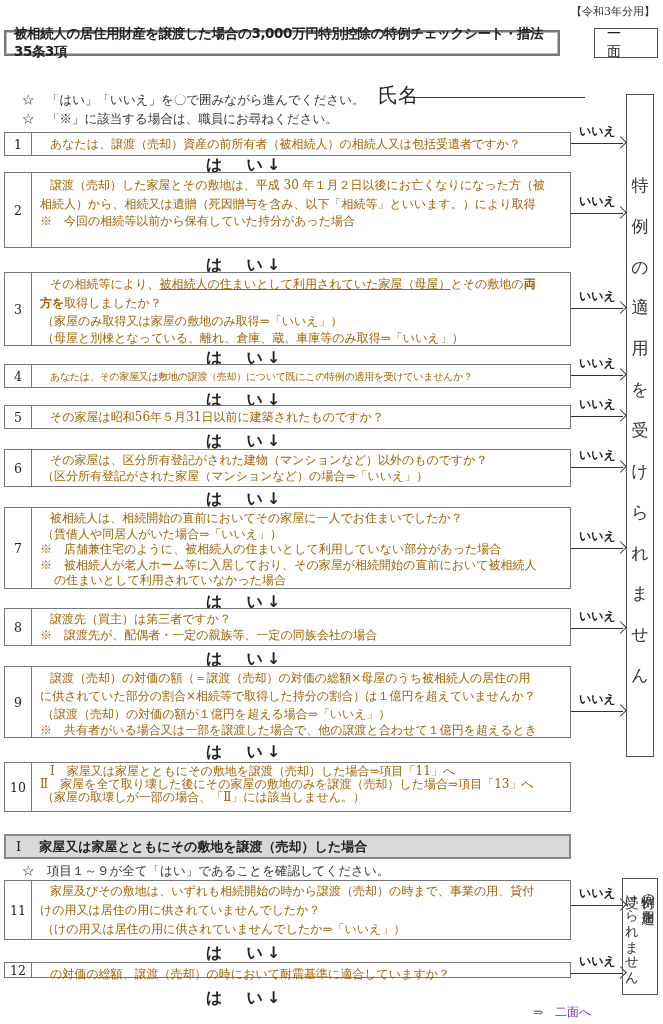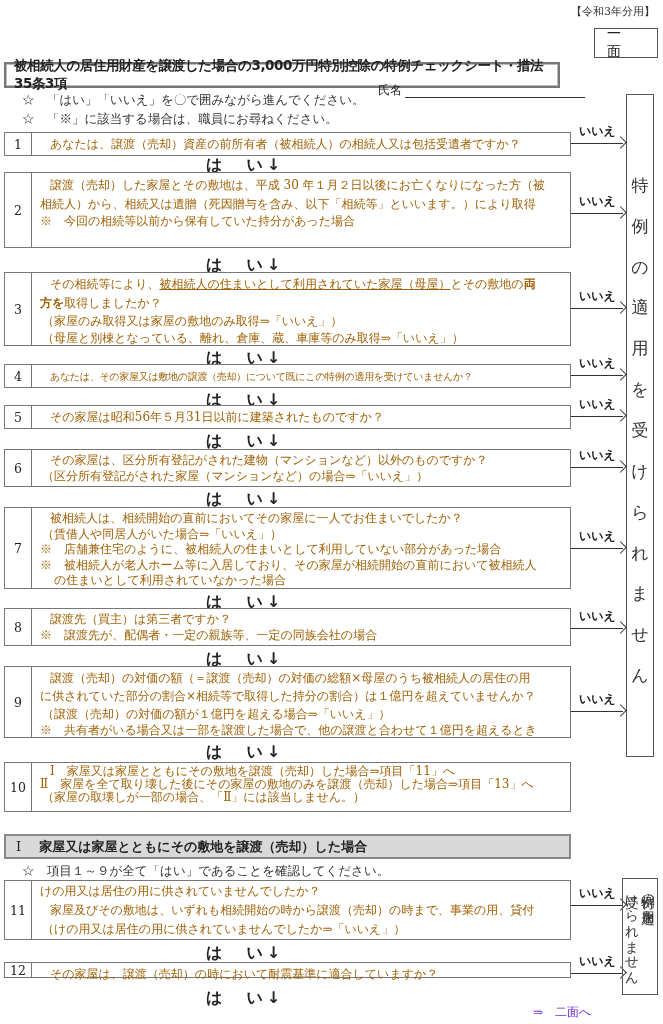--- a/index.html
+++ b/index.html
@@ -2,24 +2,24 @@
 <html><head>
 <meta charset="utf-8">
 <style>
   html, body { margin:0; padding:0; background:#ffffff; }
   body { width:663px; height:1024px; position:relative; overflow:hidden;
          font-family:"DejaVu Serif","Liberation Serif",serif; color:#222; }
   .abs { position:absolute; }
   .year { top:4px; right:8px; font-size:11px; color:#333; }
   .title-box { left:4px; top:30px; width:556px; height:26px; border:2px solid #777;
                box-shadow: inset 0 0 0 1px #bbb; display:flex; align-items:center; padding-left:8px;
-               font-family:"DejaVu Sans","Liberation Sans",sans-serif; font-weight:bold; font-size:13.5px; letter-spacing:-0.4px; box-sizing:border-box;margin-top:32px; }
+               font-family:"DejaVu Sans","Liberation Sans",sans-serif; font-weight:bold; font-size:13.5px; letter-spacing:-0.4px; box-sizing:border-box; }
   .side-box { left:594px; top:28px; width:64px; height:30px; border:1px solid #555; box-sizing:border-box;
               display:flex; align-items:center; justify-content:center; font-size:14px; letter-spacing:14px; padding-left:12px; }
-  .name-label { left:378px; top:82px; font-size:12px; font-family:"DejaVu Sans","Liberation Sans",sans-serif; }
+  .name-label { left:378px; top:82px; font-size:20px; font-family:"DejaVu Sans","Liberation Sans",sans-serif; }
   .name-line { left:405px; top:97px; width:180px; height:0; border-bottom:1px solid #333; }
   .note { left:22px; font-size:12.5px; color:#333; }
   .q { position:absolute; left:4px; width:567px; border:1px solid #777; box-sizing:border-box; display:flex; background:#fff; }
   .q .num { width:26px; flex:none; border-right:1px solid #777; display:flex; align-items:center; justify-content:center; font-size:12.5px; }
   .q .body { flex:1; padding:2px 6px 2px 8px; font-size:12px; line-height:19px; color:#a16207; }
   .q .body .l { white-space:nowrap; }
   .q .body .ind { padding-left:10px; }
   .q .body .ind2 { padding-left:2px; }
   .hai { left:206px; font-size:16px; font-weight:bold; font-family:"DejaVu Sans","Liberation Sans",sans-serif; letter-spacing:4px; }
   .arrow { position:absolute; left:571px; width:55px; height:20px; }
@@ -209,36 +209,36 @@
 
 <div class="abs section">
   <span class="roman">Ⅰ</span>
   <span>家屋又は家屋とともにその敷地を譲渡（売却）した場合</span>
 </div>
 <div class="abs note" style="top:863px">☆　項目１～９が全て「はい」であることを確認してください。</div>
 
 <div class="q" style="top:880px;height:60px">
   <div class="num">11</div>
   <div class="body" style="line-height:19px;padding-top:1px">
+    <div class="l ind">家屋及びその敷地は、いずれも相続開始の時から譲渡（売却）の時まで、事業の用、貸付</div>
     <div class="l">けの用又は居住の用に供されていませんでしたか？</div>
-    <div class="l ind">家屋及びその敷地は、いずれも相続開始の時から譲渡（売却）の時まで、事業の用、貸付</div>
     <div class="l ind2">（けの用又は居住の用に供されていませんでしたか⇒「いいえ」）</div>
   </div>
 </div>
 <div class="arrow" style="top:897px">
     <span class="lbl">いいえ</span>
     <div class="line"></div>
     <div class="head"></div>
   </div>
 <div class="abs hai" style="top:943px">は　い↓</div>
 
 <div class="q" style="top:962px;height:16px">
   <div class="num">12</div>
   <div class="body">
-      <div class="l ind">その家屋は、譲渡（売却）の時において耐震基準に適合していますか？</div>
+      <div class="l ind">の対価の総額、譲渡（売却）の時において耐震基準に適合していますか？</div>
     </div>
 </div>
 <div class="arrow" style="top:965px">
     <span class="lbl">いいえ</span>
     <div class="line"></div>
     <div class="head"></div>
   </div>
 <div class="abs hai" style="top:988px">は　い↓</div>
 
 <div class="abs vbox2">

